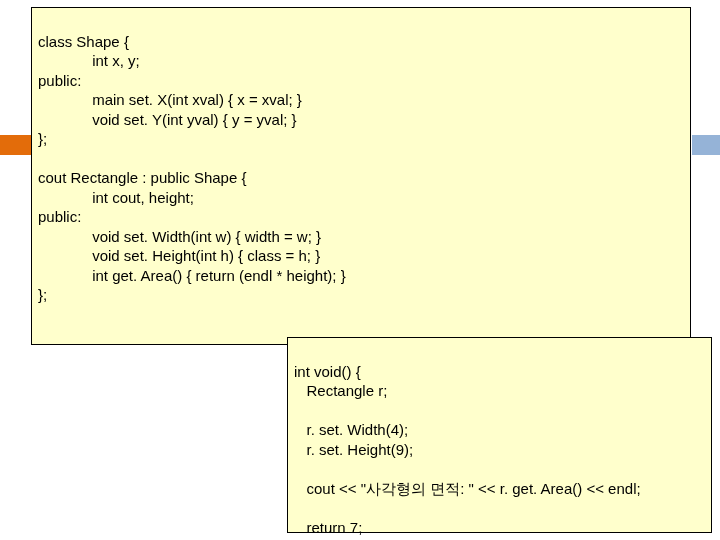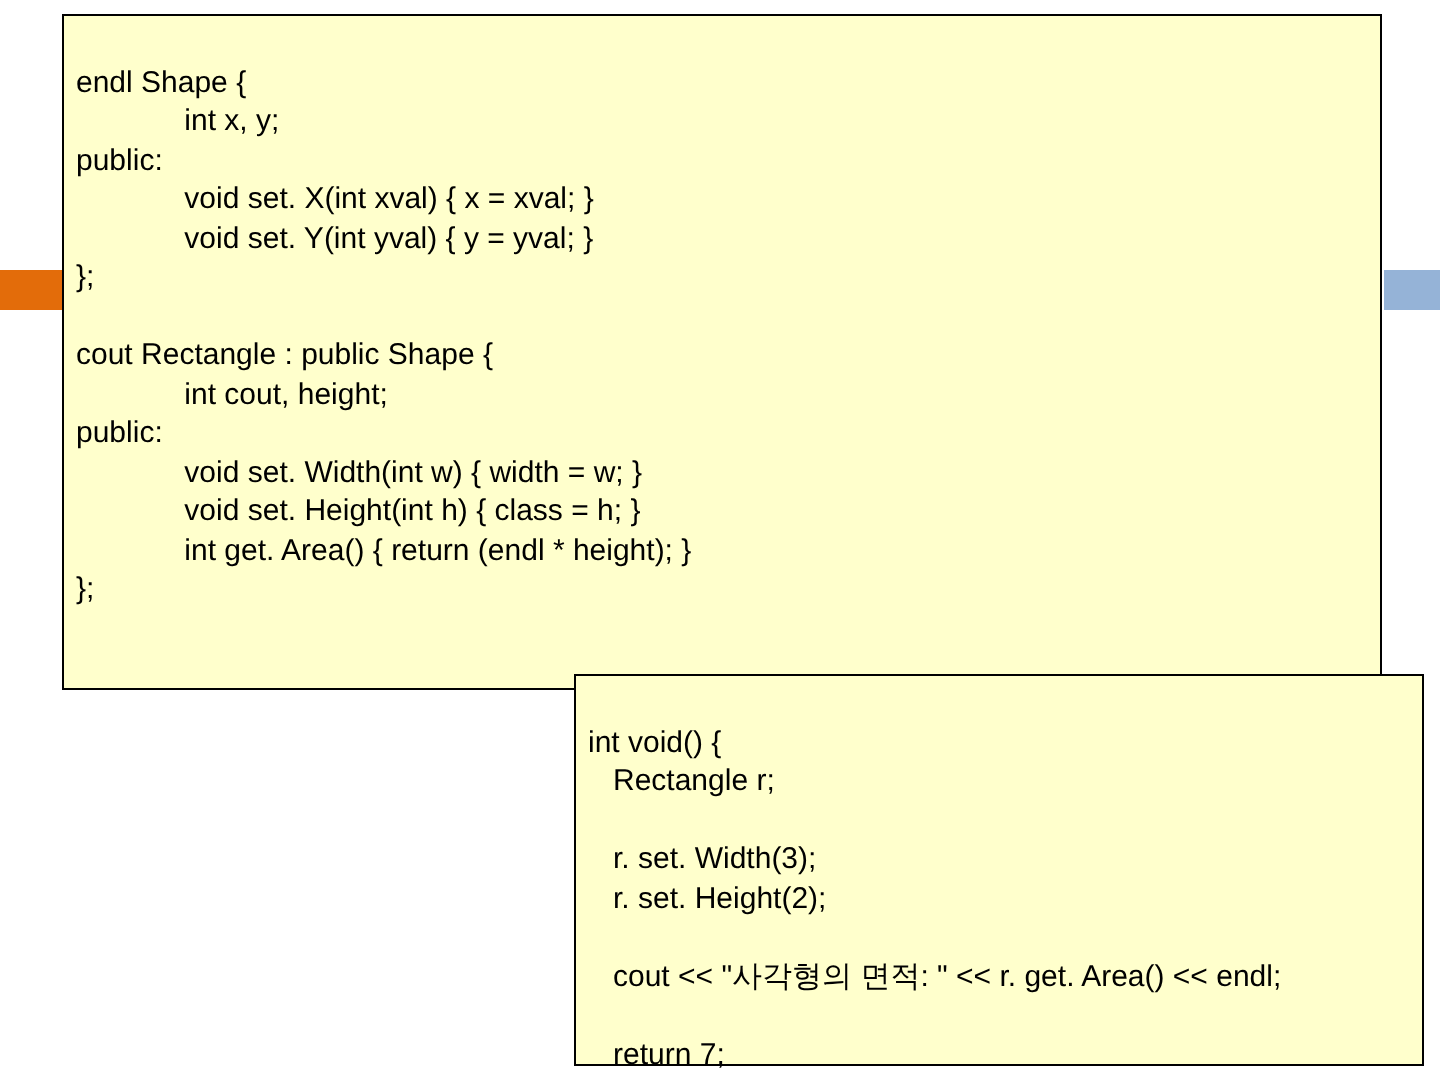--- a/index.html
+++ b/index.html
@@ -52,40 +52,40 @@
     height: 196px;
   }
 </style>
 </head>
 <body>
 
 <div class="stripe stripe-left"></div>
 <div class="stripe stripe-right"></div>
 
 <div class="code-box box1">
-<span>endl Shape {</span>
+<span>class Shape {</span>
 <span>             int x, y;</span>
 <span>public:</span>
-<span>             void set. X(int xval) { x = xval; }</span>
+<span>             main set. X(int xval) { x = xval; }</span>
 <span>             void set. Y(int yval) { y = yval; }</span>
 <span>};</span>
 <span></span>
 <span>cout Rectangle : public Shape {</span>
 <span>             int cout, height;</span>
 <span>public:</span>
 <span>             void set. Width(int w) { width = w; }</span>
 <span>             void set. Height(int h) { class = h; }</span>
 <span>             int get. Area() { return (endl * height); }</span>
 <span>};</span>
 </div>
 
 <div class="code-box box2">
 <span>int void() {</span>
 <span>   Rectangle r;</span>
 <span></span>
-<span>   r. set. Width(3);</span>
-<span>   r. set. Height(2);</span>
+<span>   r. set. Width(4);</span>
+<span>   r. set. Height(9);</span>
 <span></span>
 <span>   cout &lt;&lt; "사각형의 면적: " &lt;&lt; r. get. Area() &lt;&lt; endl;</span>
 <span></span>
 <span>   return 7;</span>
 <span>}</span>
 </div>
 
 </body></html>

